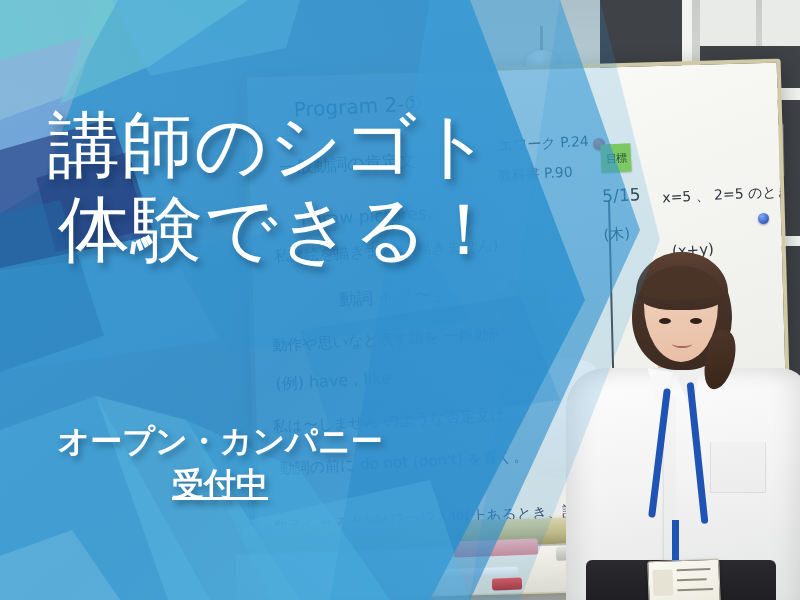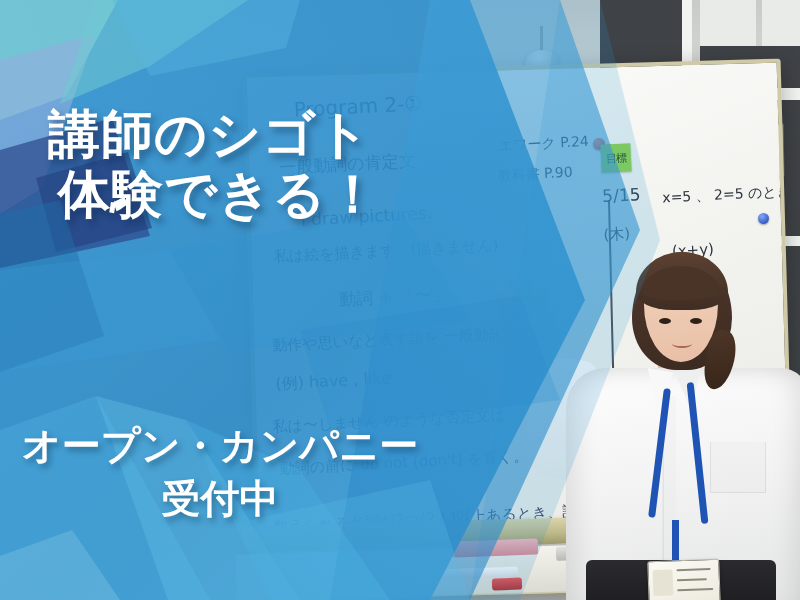--- a/index.html
+++ b/index.html
@@ -148,36 +148,36 @@
 
   
   .overlay{position:absolute;inset:0;}
   .overlay svg{display:block;width:800px;height:600px;}
 
   
   .copy{position:absolute;inset:0;}
   .headline{
     position:absolute;left:48px;top:104px;
     color:#fff;
-    font-weight:bold;
-    font-size:52px;
+    font-weight:normal;
+    font-size:72px;
     line-height:1.16;
     letter-spacing:1px;
     text-shadow:4px 5px 7px rgba(10,40,70,.45);
   }
   .headline .l2{display:block;margin-left:10px;}
   .subline{
     position:absolute;left:10px;top:420px;width:420px;
     color:#fff;font-weight:bold;
-    font-size:39px;line-height:1.35;
+    font-size:32px;line-height:1.35;
     letter-spacing:0px;
     text-align:center;
     text-shadow:3px 4px 6px rgba(10,40,70,.42);
   }
-  .subline .s2{display:block;}
+  .subline .s2{display:block;text-decoration:underline;}
 </style>
 </head>
 <body>
 
 <div id="banner">
 
   <div class="photo">
     <div class="wall"></div>
 
     <div class="pane" style="left:600px;top:0;width:82px;height:92px;"></div>

